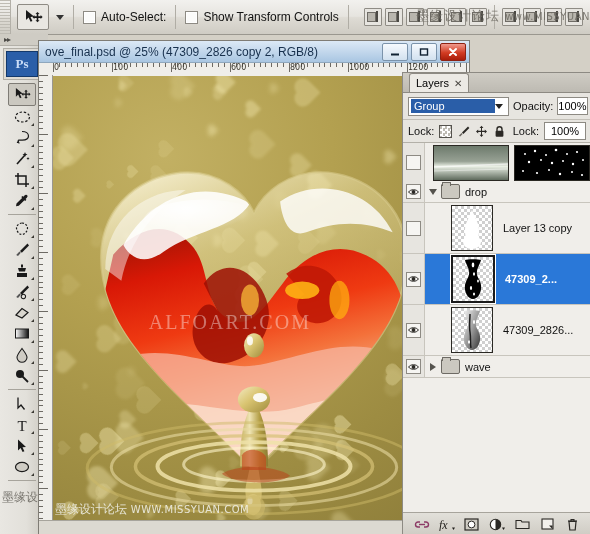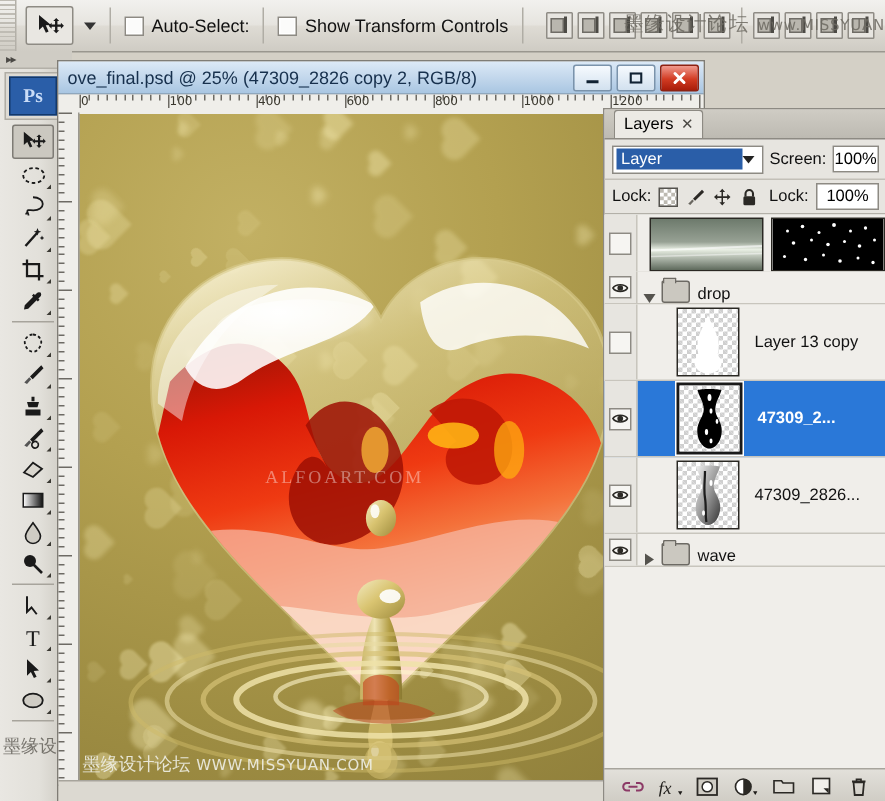--- a/index.html
+++ b/index.html
@@ -114,21 +114,21 @@
     background:#8a8780;overflow:hidden;}
   .canvas{position:absolute;inset:0;background:
      radial-gradient(circle at 28% 18%, #c2b063 0%, #b3a050 36%, #9d8c42 72%, #8d7d3a 100%);}
 
   
   .bok{position:absolute;pointer-events:none;}
   .hrt{position:absolute;transform:rotate(-45deg);opacity:.30;background:#f2e6a8;border-radius:0;}
   .hrt::before,.hrt::after{content:"";position:absolute;background:#f2e6a8;border-radius:50%;}
   .gh{position:absolute;left:0;top:0;width:100%;height:100%;}
 
-  .wmark-alfo{position:absolute;left:44%;top:53%;font-size:12px;letter-spacing:2px;
+  .wmark-alfo{position:absolute;left:44%;top:53%;font-size:20px;letter-spacing:2px;
     color:rgba(255,255,255,.40);font-family:"Liberation Serif", serif;white-space:nowrap;
     transform:translateX(-50%);}
   .wm-bottom{position:absolute;left:2px;bottom:2px;font-size:12px;color:#efefe6;
     font-family:"DejaVu Sans", sans-serif;white-space:nowrap;opacity:.9;}
   .wm-bottom .latin{font-size:10px;letter-spacing:.5px;}
   .doc-status{position:absolute;left:0;right:0;bottom:0;height:14px;
     background:#dcd9d1;border-top:1px solid #a7a49c;}
 
   
   .layers{
@@ -155,21 +155,21 @@
   .lay-row2{height:22px;display:flex;align-items:center;padding:0 5px;gap:5px;
     border-bottom:1px solid #b3b0a8;}
   .lock-ico{width:13px;height:13px;display:flex;align-items:center;justify-content:center;}
   .lock-chk{width:11px;height:11px;background:
      conic-gradient(#fff 0 25%, #bdbab2 0 50%, #fff 0 75%, #bdbab2 0);
      background-size:5px 5px;border:1px solid #55534e;}
   .lay-list{flex:1;overflow:hidden;background:#f0eeea;position:relative;}
   .lrow{height:50px;display:flex;align-items:center;border-bottom:1px solid #c8c5bd;
     background:#f0eeea;position:relative;}
   .lrow.sel{background:#2a78d8;}
-  .lrow.grp{height:21px;align-items:flex-end;}
+  .lrow.grp{height:21px;}
   .eye-col{width:21px;height:100%;display:flex;align-items:center;justify-content:center;
     border-right:1px solid #c8c5bd;background:#e7e5e0;}
   .lrow.sel .eye-col{background:#e7e5e0;}
   .eyebox{width:13px;height:13px;border:1px solid #8d8a83;background:#f6f5f2;
     display:flex;align-items:center;justify-content:center;}
   .eyebox.empty{background:#f6f5f2;}
   .disc{width:16px;display:flex;align-items:center;justify-content:center;}
   .tri-r{width:0;height:0;border-top:4px solid transparent;border-bottom:4px solid transparent;
     border-left:6px solid #55534e;}
   .tri-d{width:0;height:0;border-left:4px solid transparent;border-right:4px solid transparent;
@@ -1143,24 +1143,24 @@
 
     <div class="lay-tabrow">
       <div class="lay-tab">
         <span>Layers</span>
         <span class="x">✕</span>
       </div>
     </div>
 
     <div class="lay-row1">
       <div class="blend">
-        <span class="val">Layer</span>
+        <span class="val">Group</span>
         <span class="caret"></span>
       </div>
-      <span class="mini-lbl">Screen:</span>
+      <span class="mini-lbl">Opacity:</span>
       <div class="num-field">
         <span>100%</span>
       </div>
     </div>
 
     <div class="lay-row2">
       <span class="mini-lbl">Lock:</span>
       <span class="lock-ico">
         <span class="lock-chk"></span>
       </span>

